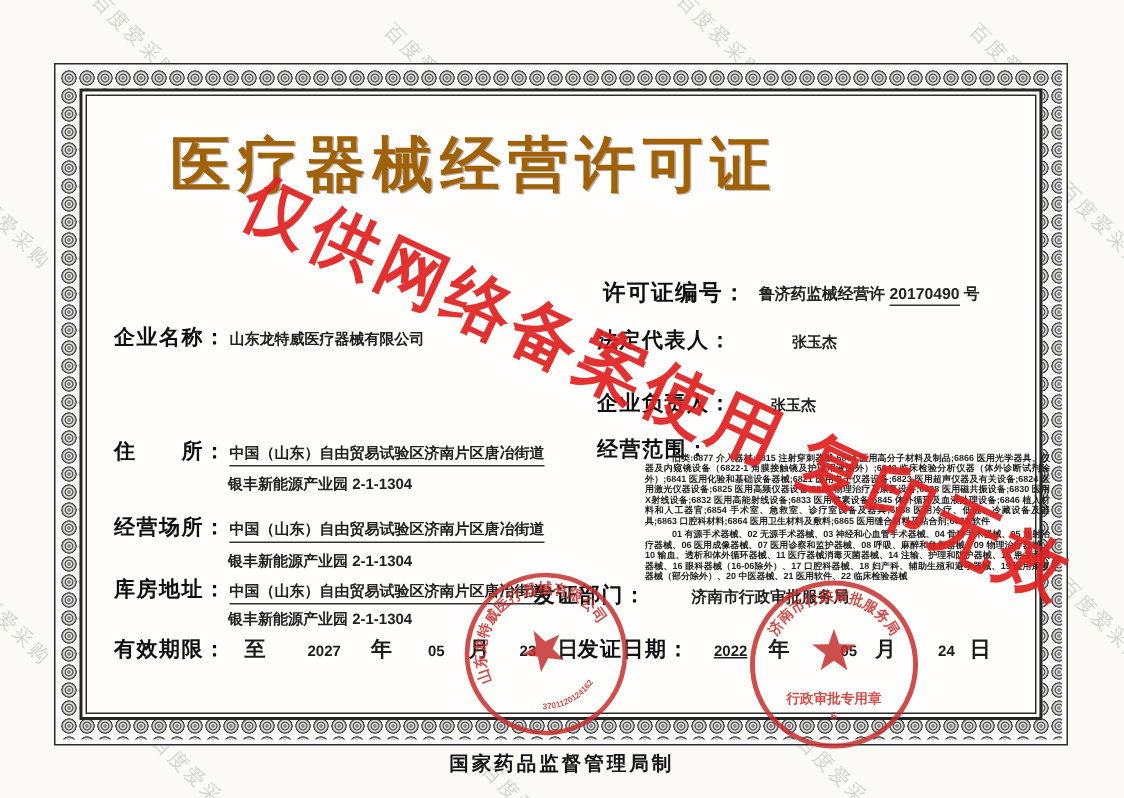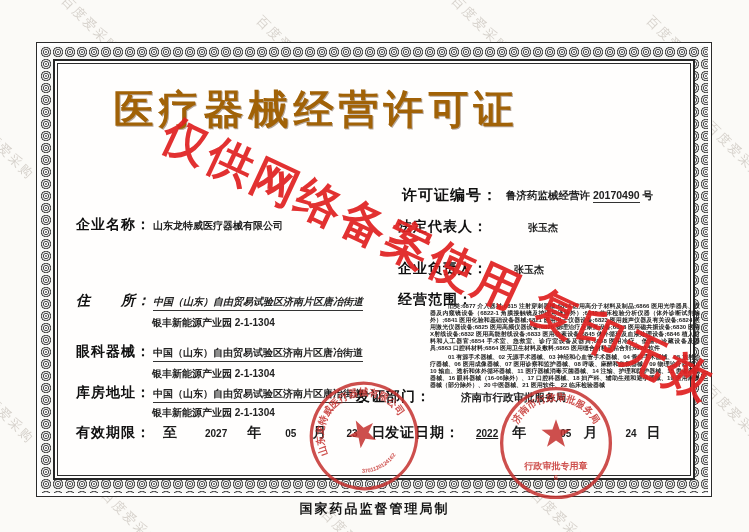--- a/index.html
+++ b/index.html
@@ -122,38 +122,38 @@
     <span class="lbl">法定代表人：</span>
     <span class="val" style="margin-left:40px;">张玉杰</span>
   </div>
 
 
   <div class="row" style="left:398px;top:260px;">
     <span class="lbl">企业负责人：</span>
     <span class="val" style="margin-left:26px;">张玉杰</span>
   </div>
 
-  <div class="row" style="left:76px;top:292px;font-style:italic;">
+  <div class="row" style="left:76px;top:292px;">
     <span class="lbl">住　　所：</span>
     <span class="val u" style="margin-left:2px;">中国（山东）自由贸易试验区济南片区唐冶街道</span>
   </div>
   <div class="row" style="left:152px;top:316px;">
     <span class="val">银丰新能源产业园 2-1-1304</span>
   </div>
 
   <div class="row" style="left:398px;top:291px;">
     <span class="lbl">经营范围：</span>
   </div>
   <div class="scope-text">
     <p>旧类:6877 介入器材;6815 注射穿刺器械;6864 医用高分子材料及制品;6866 医用光学器具、仪器及内窥镜设备（6822-1 角膜接触镜及护理用液除外）;6840 临床检验分析仪器（体外诊断试剂除外）;6841 医用化验和基础设备器械;6821 医用电子仪器设备;6823 医用超声仪器及有关设备;6824 医用激光仪器设备;6825 医用高频仪器设备;6826 物理治疗及康复设备;6828 医用磁共振设备;6830 医用X射线设备;6832 医用高能射线设备;6833 医用核素设备;6845 体外循环及血液处理设备;6846 植入材料和人工器官;6854 手术室、急救室、诊疗室设备及器具;6858 医用冷疗、低温、冷藏设备及器具;6863 口腔科材料;6864 医用卫生材料及敷料;6865 医用缝合材料及粘合剂;6870 软件</p>
     <p>01 有源手术器械、02 无源手术器械、03 神经和心血管手术器械、04 骨科手术器械、05 放射治疗器械、06 医用成像器械、07 医用诊察和监护器械、08 呼吸、麻醉和急救器械、09 物理治疗器械、10 输血、透析和体外循环器械、11 医疗器械消毒灭菌器械、14 注输、护理和防护器械、15 患者承载器械、16 眼科器械（16-06除外）、17 口腔科器械、18 妇产科、辅助生殖和避孕器械、19 医用康复器械（部分除外）、20 中医器械、21 医用软件、22 临床检验器械</p>
   </div>
 
   <div class="row" style="left:76px;top:343px;">
-    <span class="lbl">眼科器械：</span>
+    <span class="lbl">经营场所：</span>
     <span class="val u" style="margin-left:2px;">中国（山东）自由贸易试验区济南片区唐冶街道</span>
   </div>
   <div class="row" style="left:152px;top:367px;">
     <span class="val">银丰新能源产业园 2-1-1304</span>
   </div>
 
   <div class="row" style="left:76px;top:384px;">
     <span class="lbl">库房地址：</span>
     <span class="val u" style="margin-left:2px;">中国（山东）自由贸易试验区济南片区唐冶街道</span>
   </div>

